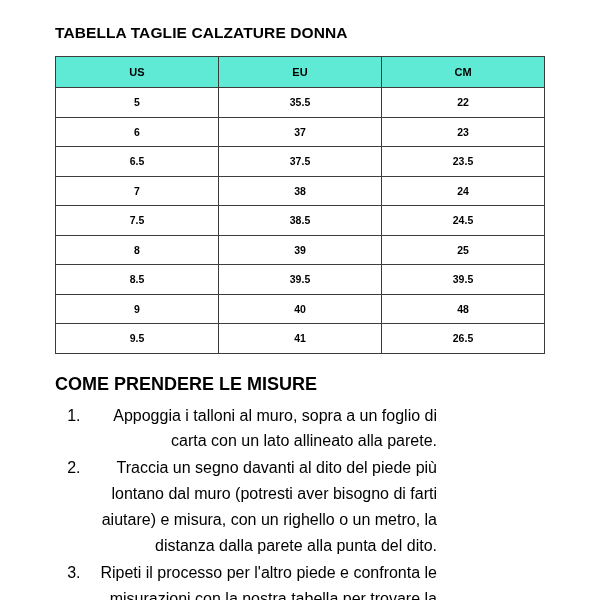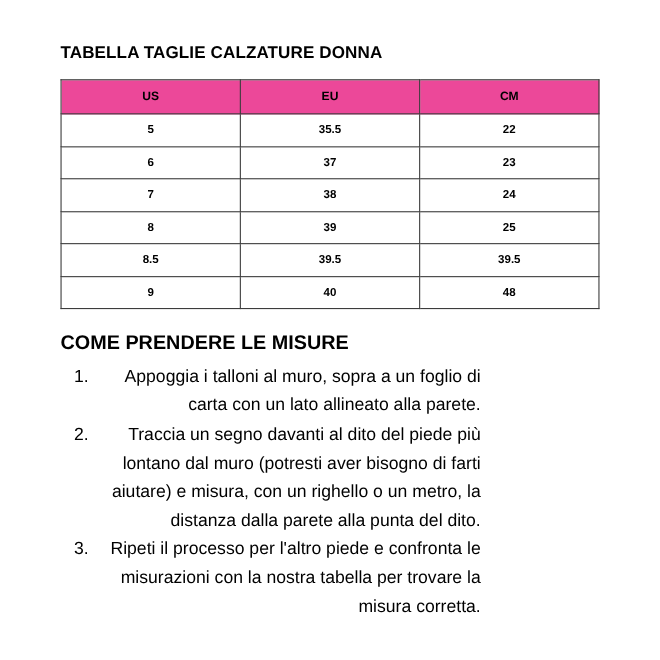--- a/index.html
+++ b/index.html
@@ -11,21 +11,21 @@
     height: 600px;
     background: #ffffff;
     font-family: "Liberation Sans", sans-serif;
     color: #000000;
     overflow: hidden;
   }
   .page {
     box-sizing: border-box;
     width: 492px;
     height: 600px;
-    padding: 32px 55px 10px 55px;
+    padding: 16px 55px 10px 55px;
   }
   .title {
     font-size: 15.5px;
     font-weight: bold;
     letter-spacing: 0.1px;
     margin: 8px 0 14px 0;
   }
   table.size-table {
     border-collapse: collapse;
     width: 490px;
@@ -34,21 +34,21 @@
   table.size-table th,
   table.size-table td {
     border: 1px solid #3c3c3c;
     text-align: center;
     font-size: 10.5px;
     font-weight: bold;
     height: 28.5px;
     padding: 0;
   }
   table.size-table thead th {
-    background: #ec4899;
+    background: #5eead4;
     color: #000000;
     height: 30px;
     font-size: 11px;
   }
   .section-title {
     font-size: 18px;
     font-weight: bold;
     margin: 20px 0 8px 0;
   }
   ol.steps {
@@ -83,39 +83,54 @@
         <td>5</td>
         <td>35.5</td>
         <td>22</td>
       </tr>
       <tr>
         <td>6</td>
         <td>37</td>
         <td>23</td>
       </tr>
       <tr>
+        <td>6.5</td>
+        <td>37.5</td>
+        <td>23.5</td>
+      </tr>
+      <tr>
         <td>7</td>
         <td>38</td>
         <td>24</td>
+      </tr>
+      <tr>
+        <td>7.5</td>
+        <td>38.5</td>
+        <td>24.5</td>
       </tr>
       <tr>
         <td>8</td>
         <td>39</td>
         <td>25</td>
       </tr>
       <tr>
         <td>8.5</td>
         <td>39.5</td>
         <td>39.5</td>
       </tr>
       <tr>
         <td>9</td>
         <td>40</td>
         <td>48</td>
       </tr>
+      <tr>
+        <td>9.5</td>
+        <td>41</td>
+        <td>26.5</td>
+      </tr>
     </tbody>
   </table>
 
   <h2 class="section-title">COME PRENDERE LE MISURE</h2>
 
   <ol class="steps">
     <li>Appoggia i talloni al muro, sopra a un foglio di carta con un lato allineato alla parete.</li>
     <li>Traccia un segno davanti al dito del piede più lontano dal muro (potresti aver bisogno di farti aiutare) e misura, con un righello o un metro, la distanza dalla parete alla punta del dito.</li>
     <li>Ripeti il processo per l'altro piede e confronta le misurazioni con la nostra tabella per trovare la misura corretta.</li>
   </ol>

